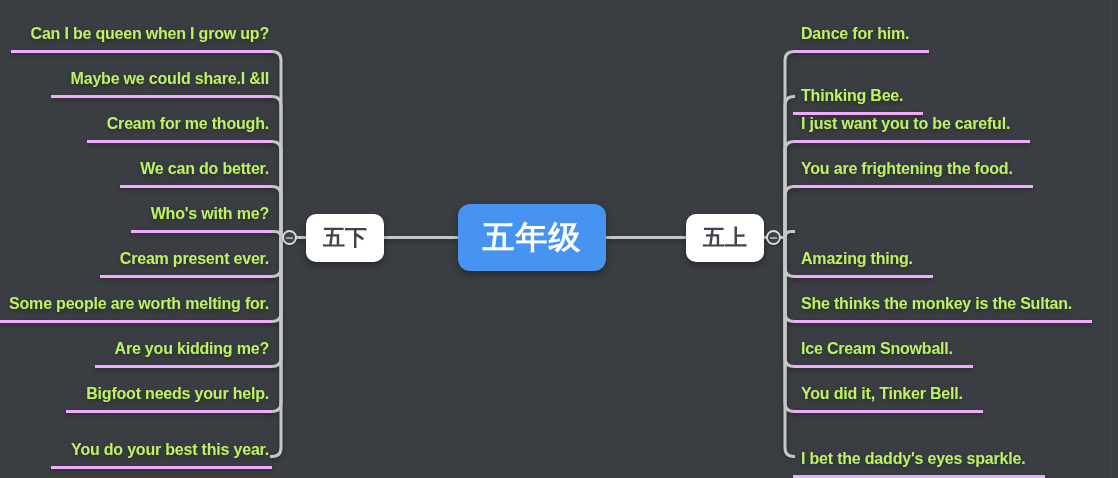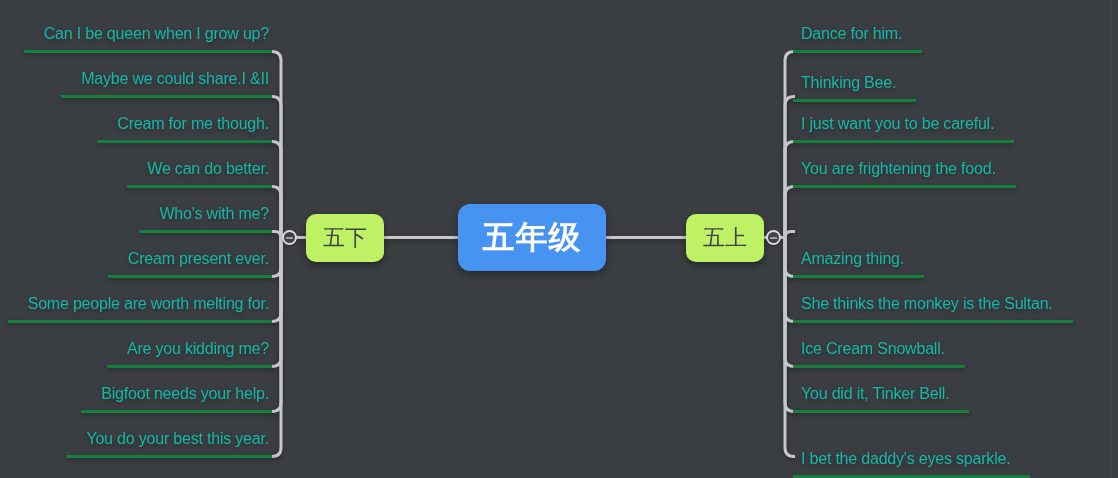--- a/index.html
+++ b/index.html
@@ -6,43 +6,43 @@
   .canvas{
     position:relative;width:1118px;height:478px;overflow:hidden;
     background:#3a3d41;
     font-family:"Liberation Sans","DejaVu Sans",sans-serif;
   }
   svg.connectors{position:absolute;left:0;top:0;pointer-events:none;
     filter:drop-shadow(0 2px 2px rgba(0,0,0,.28));}
   .leaf{
     position:absolute;height:41px;box-sizing:border-box;
     display:flex;align-items:flex-end;white-space:nowrap;
-    border-bottom:3px solid #15803d;
-    color:#14b8a6;font-size:16px;font-weight:400;letter-spacing:-.2px;
+    border-bottom:3px solid #f0abfc;
+    color:#bef264;font-size:16px;font-weight:700;letter-spacing:-.2px;
     filter:drop-shadow(0 2px 2px rgba(0,0,0,.28));
     cursor:default;
   }
   .leaf.left{right:846px;padding:0 3px 7px 20px;justify-content:flex-end;}
   .leaf.right{left:793px;padding:0 20px 7px 8px;}
   .box{
     position:absolute;box-sizing:border-box;
     display:flex;align-items:center;justify-content:center;
     white-space:nowrap;cursor:default;
   }
   .root{
     left:458px;top:204px;width:148px;height:67px;
     background:#4793f2;border-radius:12px;
     color:#ffffff;font-size:32px;font-weight:700;letter-spacing:1px;
     box-shadow:0 3px 7px rgba(0,0,0,.35);
     text-align:right;
   }
   .branch{
     top:214px;width:78px;height:48px;
-    background:#bef264;border-radius:10px;
-    color:#41454a;font-size:22px;font-weight:400;
+    background:#ffffff;border-radius:10px;
+    color:#41454a;font-size:22px;font-weight:700;
     box-shadow:0 3px 6px rgba(0,0,0,.35);
   }
   .branch.left-box{left:306px;}
   .branch.right-box{left:686px;}
   .collapse{
     position:absolute;top:230px;width:15px;height:15px;border-radius:50%;
     box-sizing:border-box;background:#3e4145;border:2px solid #d9dadb;
     display:flex;align-items:center;justify-content:center;cursor:pointer;
     box-shadow:0 1px 2px rgba(0,0,0,.3);
   }
@@ -85,24 +85,24 @@
 
   <div class="leaf left" style="top:12px">Can I be queen when I grow up?</div>
   <div class="leaf left" style="top:57px">Maybe we could share.I &amp;II</div>
   <div class="leaf left" style="top:102px">Cream for me though.</div>
   <div class="leaf left" style="top:147px">We can do better.</div>
   <div class="leaf left" style="top:192px">Who's with me?</div>
   <div class="leaf left" style="top:237px">Cream present ever.</div>
   <div class="leaf left" style="top:282px">Some people are worth melting for.</div>
   <div class="leaf left" style="top:327px">Are you kidding me?</div>
   <div class="leaf left" style="top:372px">Bigfoot needs your help.</div>
-  <div class="leaf left" style="top:417px">You do your best this year.</div>
+  <div class="leaf left" style="top:428px">You do your best this year.</div>
 
   <div class="leaf right" style="top:12px">Dance for him.</div>
-  <div class="leaf right" style="top:61px">Thinking Bee.</div>
+  <div class="leaf right" style="top:74px">Thinking Bee.</div>
   <div class="leaf right" style="top:102px">I just want you to be careful.</div>
   <div class="leaf right" style="top:147px">You are frightening the food.</div>
   <div class="leaf right" style="top:237px">Amazing thing.</div>
   <div class="leaf right" style="top:282px">She thinks the monkey is the Sultan.</div>
   <div class="leaf right" style="top:327px">Ice Cream Snowball.</div>
   <div class="leaf right" style="top:372px">You did it, Tinker Bell.</div>
   <div class="leaf right" style="top:437px">I bet the daddy's eyes sparkle.</div>
 
   <div class="box branch left-box">五下</div>
   <div class="box root">五年级</div>

